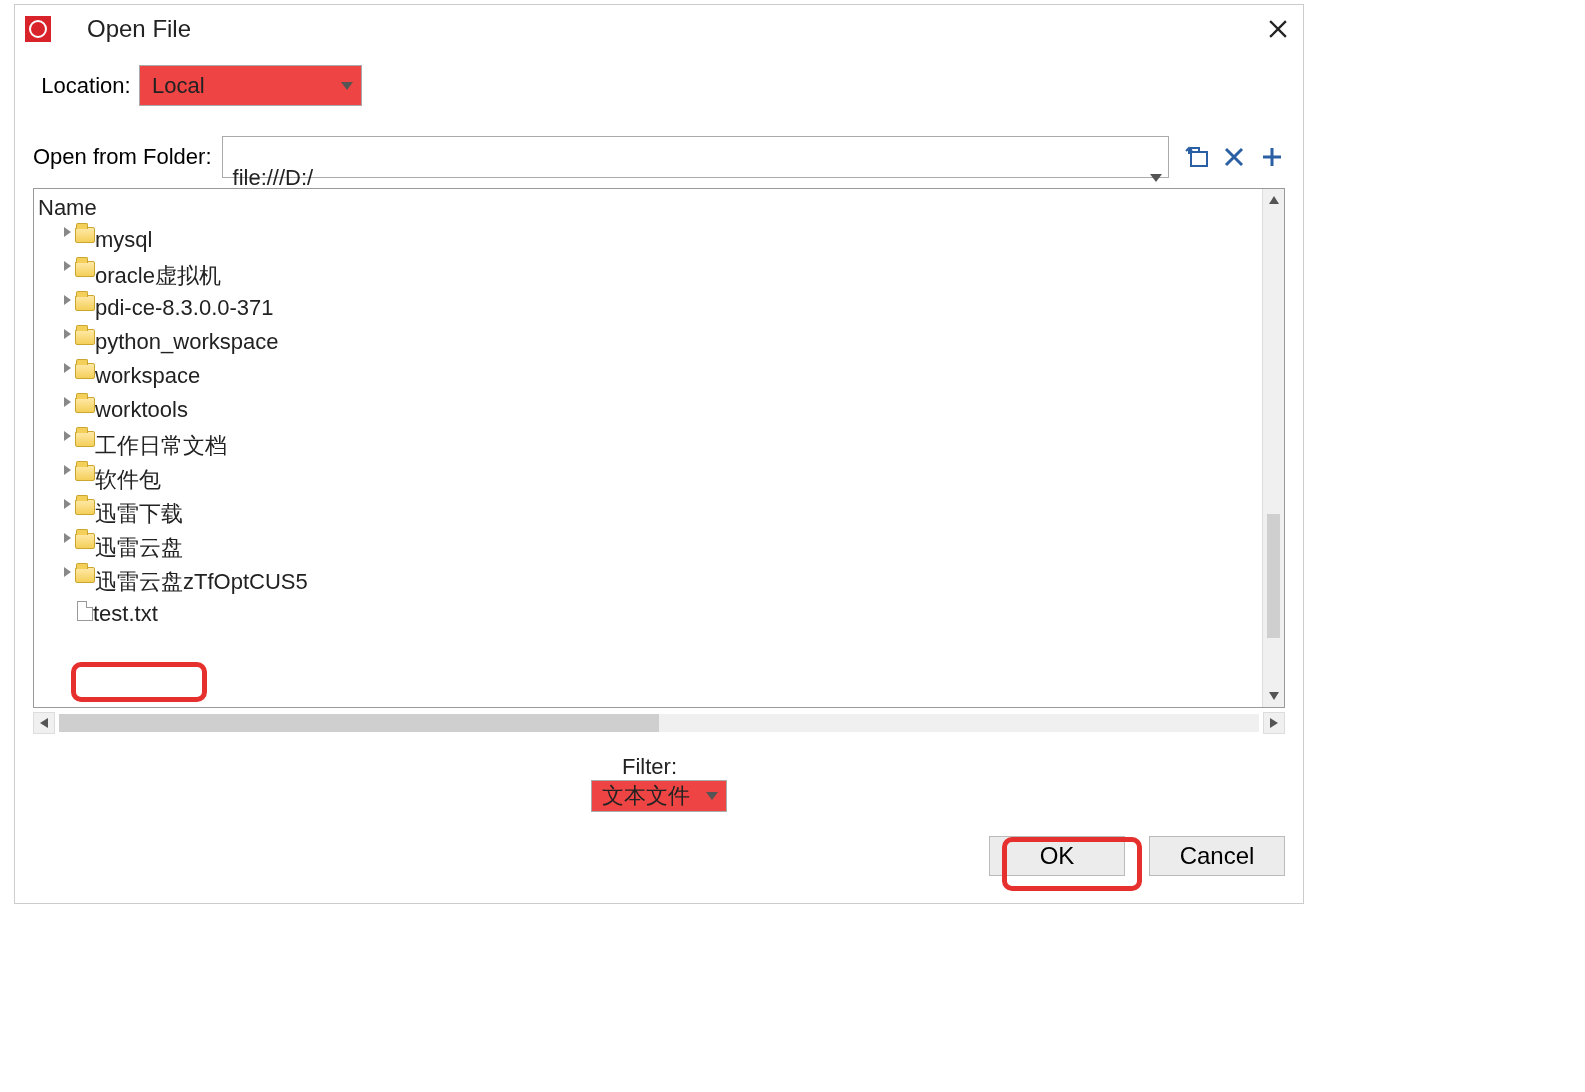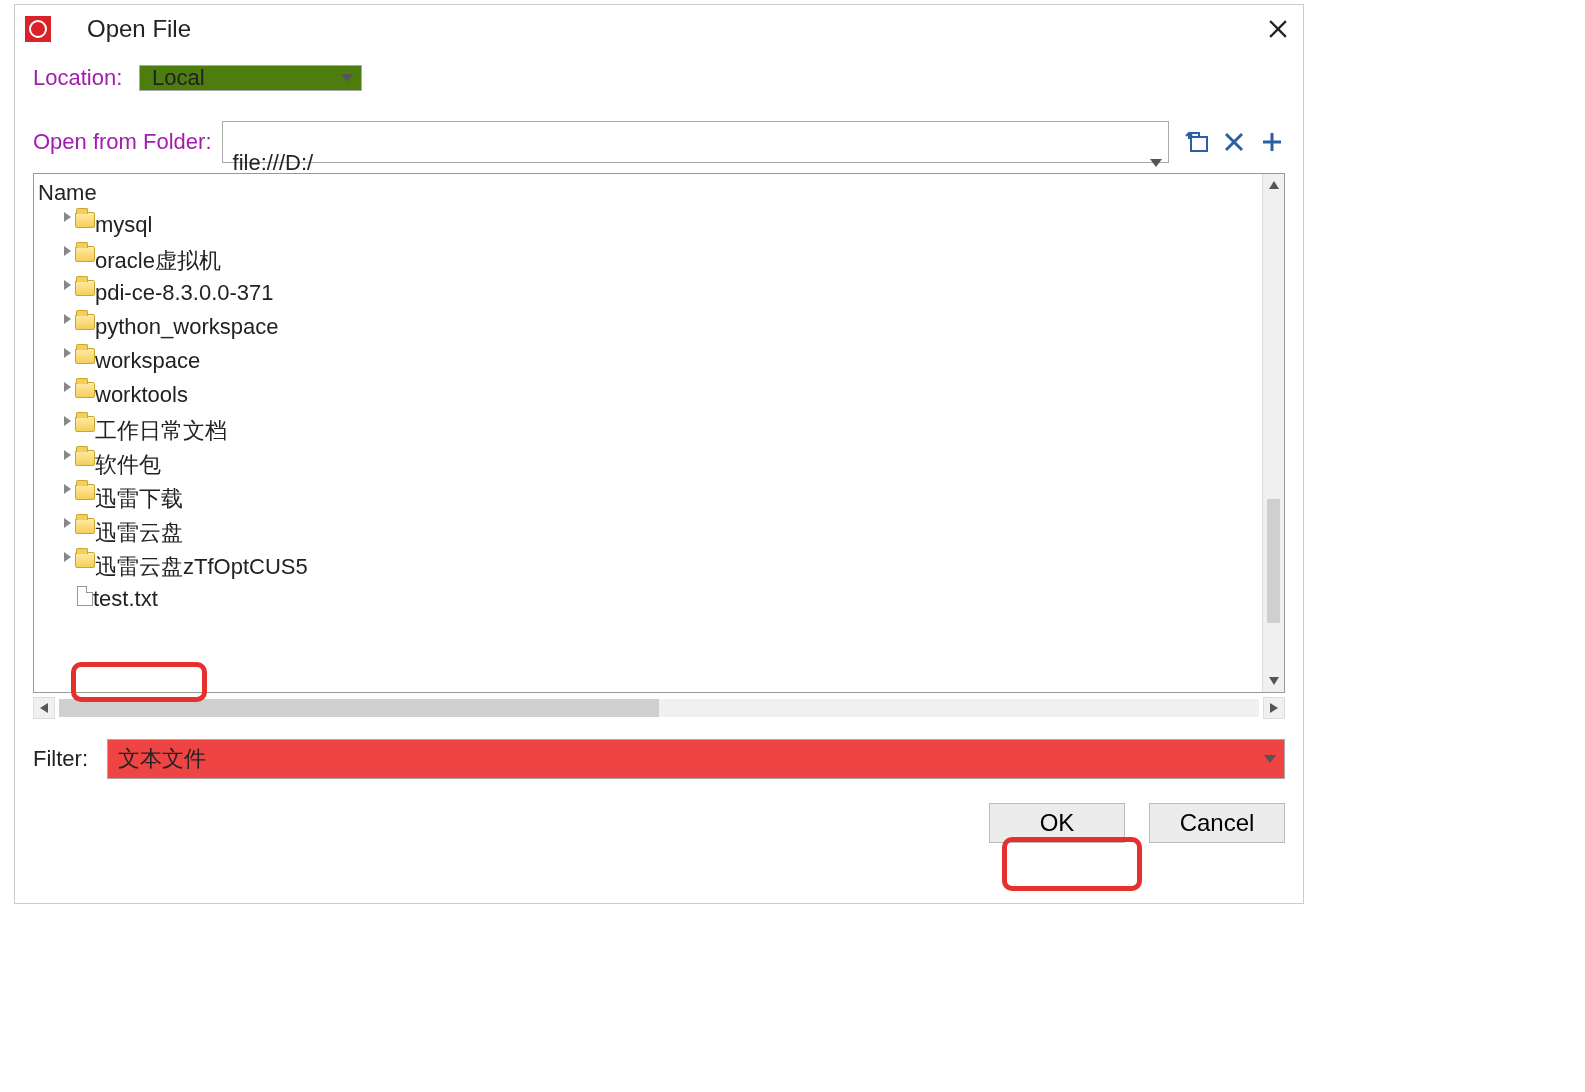--- a/index.html
+++ b/index.html
@@ -51,28 +51,28 @@
       justify-content: center;
       cursor: pointer;
     }
     .win-close svg { width: 18px; height: 18px; }
     .body-area { padding: 12px 18px 4px 18px; }
     .row {
       display: flex;
       align-items: center;
       margin-bottom: 28px;
     }
-    .row label { font-size: 22px; color: #a21caf; }
+    .row label { font-size: 22px; color: #000000; text-align: center; }
     .location-row label { width: 106px; }
     .combo {
       display: inline-flex;
       align-items: center;
       border: 1px solid #aaa;
-      background: #4d7c0f;
-      height: 26px;
+      background: #ef4444;
+      height: 41px;
       padding: 0 8px 0 12px;
       min-width: 223px;
       justify-content: space-between;
       gap: 23px;
     }
     .combo span { font-size: 22px; }
     .chev-down {
       width: 0; height: 0;
       border-left: 6px solid transparent;
       border-right: 6px solid transparent;
@@ -223,20 +223,21 @@
     }
     .hscroll .hthumb {
       position: absolute; left: 0; top: 0; bottom: 0;
       width: 50%;
       background: #cfcfcf;
     }
     .filter-row {
       display: flex;
       align-items: center;
       margin-top: 20px;
+      flex-direction: column;
     }
     .filter-row label { width: 74px; font-size: 22px; }
     .filter-combo {
       flex: 1;
       height: 40px;
       border: 1px solid #aaa;
       background: #ef4444;
       display: flex;
       align-items: center;
       justify-content: space-between;

